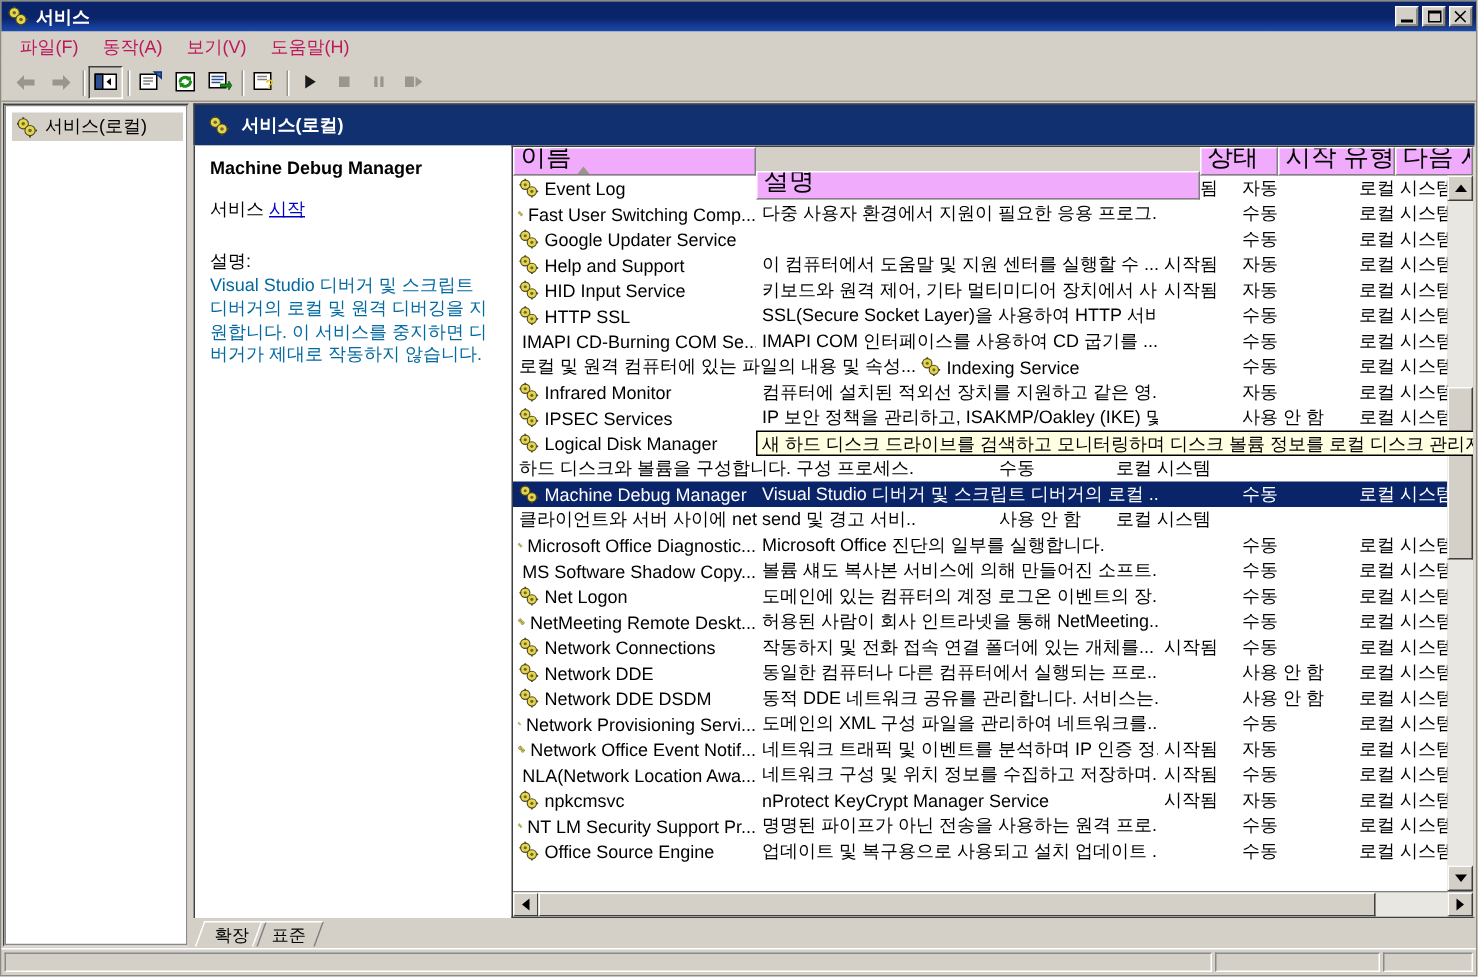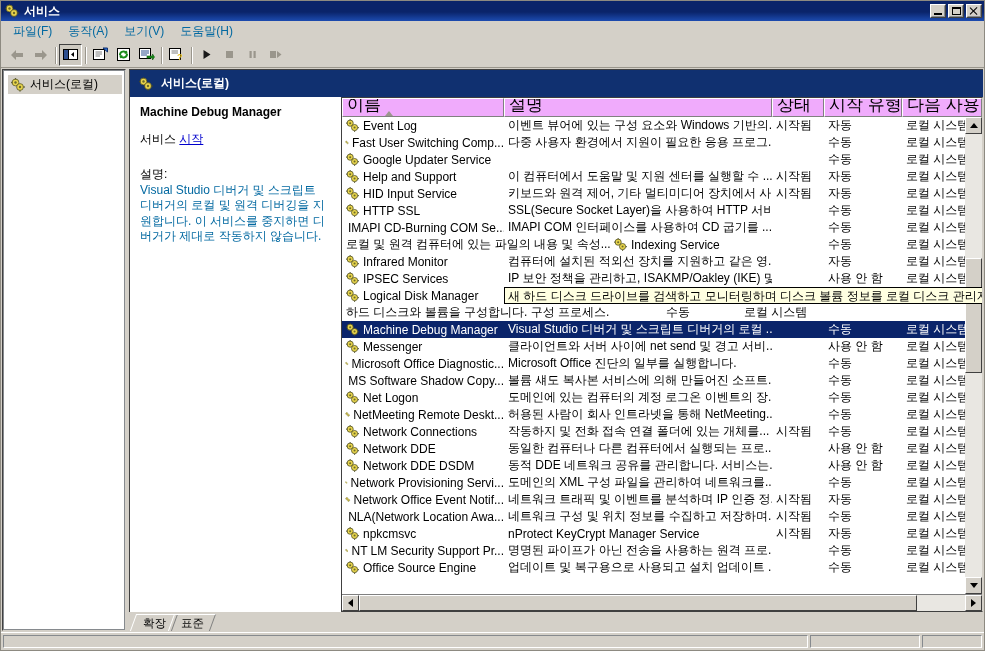--- a/index.html
+++ b/index.html
@@ -54,21 +54,21 @@
 
   
   .menubar {
     height: 21px; flex: none;
     background: #d4d0c8;
     display: flex; align-items: center;
     padding-left: 4px;
     border-bottom: 1px solid #d4d0c8;
   }
   .menu-item {
-    padding: 2px 8px; font-size: 12px; color: #0369a1; white-space: nowrap;
+    padding: 2px 8px; font-size: 12px; color: #be185d; white-space: nowrap;
   }
 
   
   .toolbar {
     height: 26px; flex: none;
     background: #d4d0c8;
     display: flex; align-items: center;
     padding-left: 5px; gap: 0px;
     border-bottom: 1px solid #9a968c;
   }
@@ -484,21 +484,21 @@
           <div class="detail-desc-body">Visual Studio 디버거 및 스크립트 디버거의 로컬 및 원격 디버깅을 지원합니다. 이 서비스를 중지하면 디버거가 제대로 작동하지 않습니다.</div>
         </div>
 
         <div class="list-wrap">
 
           <div class="lv-header">
             <div class="lv-col" style="width:162px;flex:none;">
               <span>이름</span>
               <span class="sort-arrow"></span>
             </div>
-            <div class="lv-col" style="width:268px;flex:none;">
+            <div class="lv-col" style="width:296px;flex:none;margin-top:16px;">
               <span>설명</span>
             </div>
             <div class="lv-col" style="width:52px;flex:none;">
               <span>상태</span>
             </div>
             <div class="lv-col" style="width:78px;flex:none;">
               <span>시작 유형</span>
             </div>
             <div class="lv-col" style="flex:1 1 auto;min-width:0;padding-right:1px;">
               <span style="overflow:hidden;">다음 사용자로</span>
@@ -783,37 +783,20 @@
   </g>
                     </svg>
                     <span>Machine Debug Manager</span>
                   </div>
                   <div class="cell c-desc">Visual Studio 디버거 및 스크립트 디버거의 로컬 ...</div>
                   <div class="cell c-status"></div>
                   <div class="cell c-start">수동</div>
                   <div class="cell c-logon">로컬 시스템</div>
                 </div>
                 <div class="lv-row">
-                  <div class="cell c-name">
-                    <svg width="15" height="15" viewBox="0 0 16 16">
-  <g fill="#e8d44c" stroke="#4a4a20" stroke-width="0.8">
-    <circle cx="5.5" cy="5.5" r="3.3"></circle>
-                        <circle cx="10.2" cy="10.2" r="3.3"></circle>
-  </g>
-  <circle cx="5.5" cy="5.5" r="1.1" fill="#6b6b2a"></circle>
-  <circle cx="10.2" cy="10.2" r="1.1" fill="#6b6b2a"></circle>
-  <g stroke="#4a4a20" stroke-width="1.2">
-    <line x1="5.5" y1="1.3" x2="5.5" y2="2.5"></line>
-                        <line x1="1.4" y1="5.5" x2="2.6" y2="5.5"></line>
-    <line x1="10.2" y1="13.5" x2="10.2" y2="14.6"></line>
-                        <line x1="13.6" y1="10.2" x2="14.7" y2="10.2"></line>
-  </g>
-                    </svg>
-                    <span>Messenger</span>
-                  </div>
                   <div class="cell c-desc">클라이언트와 서버 사이에 net send 및 경고 서비...</div>
                   <div class="cell c-status"></div>
                   <div class="cell c-start">사용 안 함</div>
                   <div class="cell c-logon">로컬 시스템</div>
                 </div>
                 <div class="lv-row">
                   <div class="cell c-name">
                     <svg width="15" height="15" viewBox="0 0 16 16">
   <g fill="#e8d44c" stroke="#4a4a20" stroke-width="0.8">
     <circle cx="5.5" cy="5.5" r="3.3"></circle>

